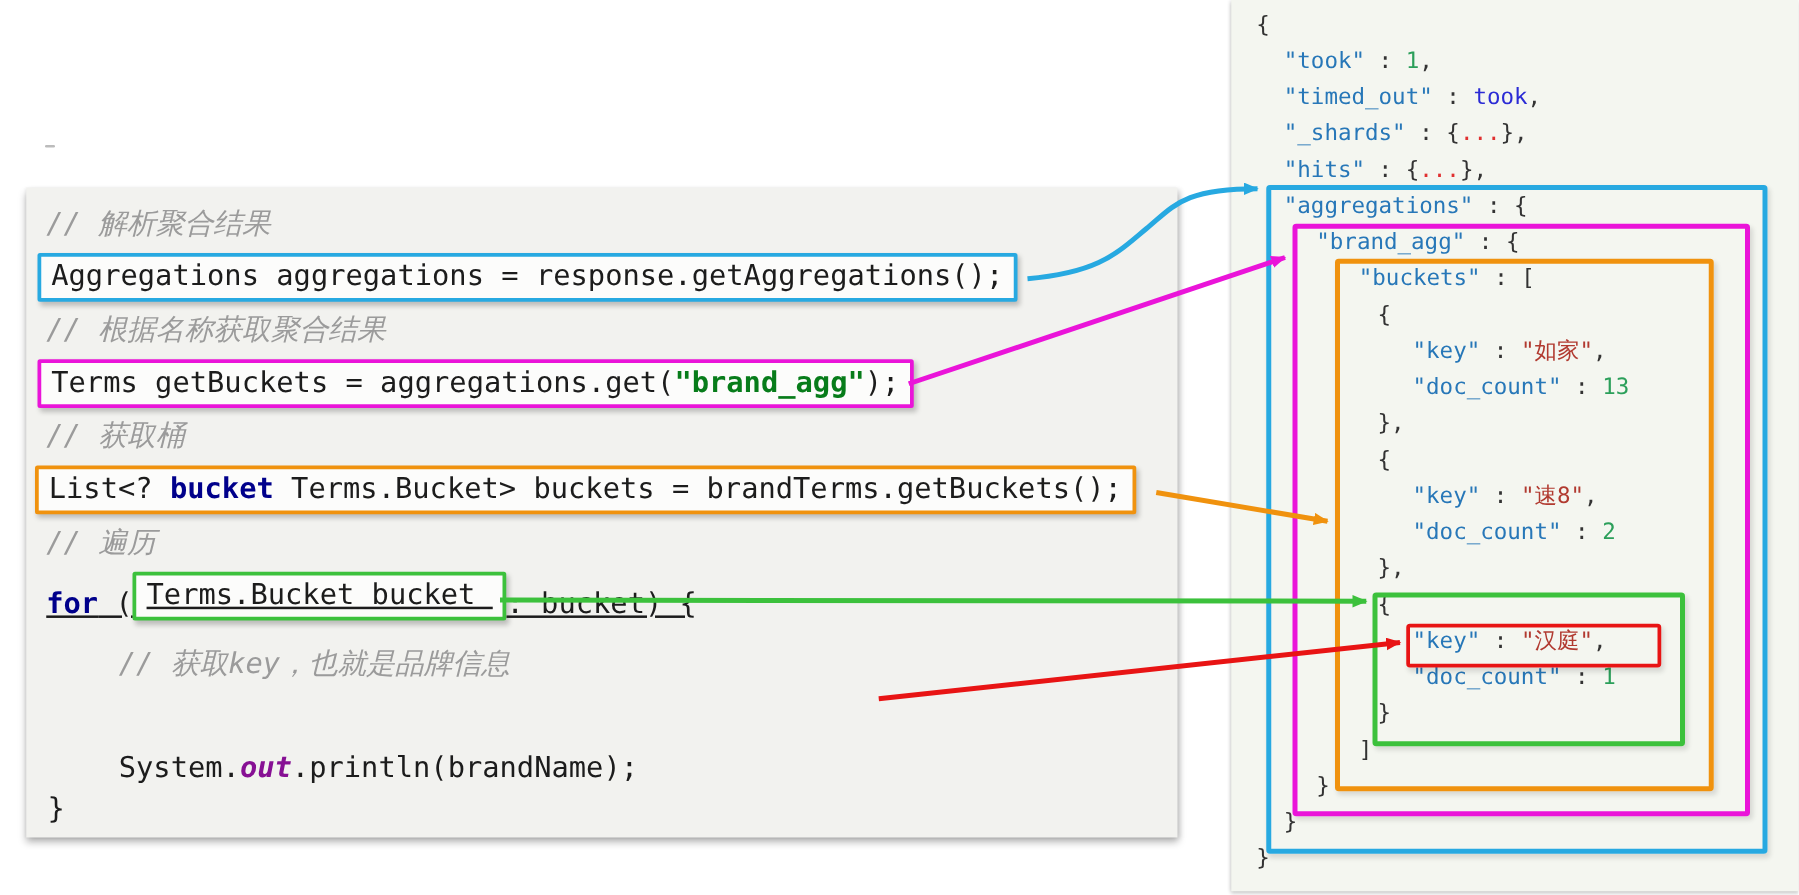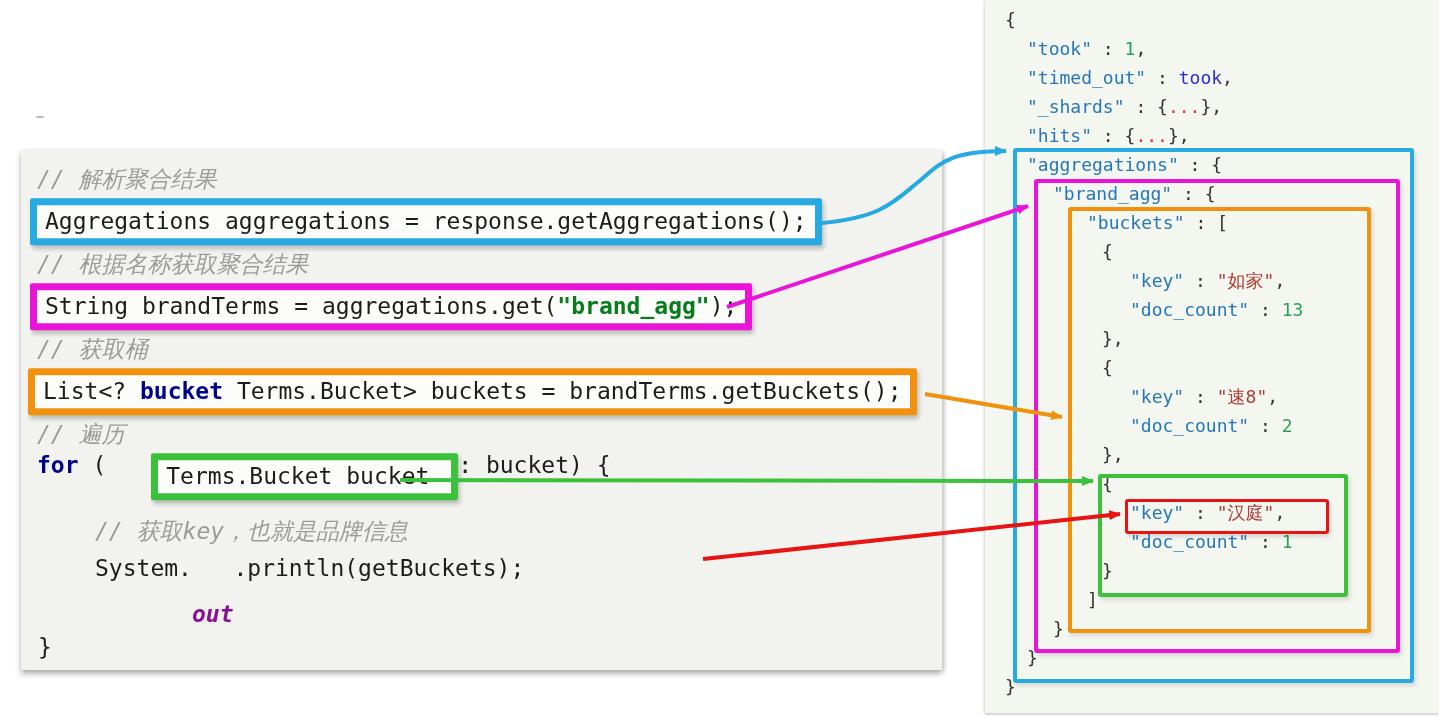--- a/index.html
+++ b/index.html
@@ -14,26 +14,26 @@
     background:var(--code-panel-bg,#f2f2ef);
     box-shadow:0 4px 6px rgba(0,0,0,.28), 3px 1px 4px rgba(0,0,0,.10), -1px 0 2px rgba(0,0,0,.05);
   }
   .json-panel{
     position:absolute;left:985px;top:0;width:454px;height:713px;
     background:var(--json-panel-bg,#f4f6f0);
     box-shadow:-1px 0 3px rgba(0,0,0,.10), 0 2px 3px rgba(0,0,0,.16);
   }
   .code-line{
     position:absolute;transform:translateY(-50%);
-    display:flex;align-items:flex-start;white-space:pre;
+    display:flex;align-items:flex-end;white-space:pre;
     font-family:"DejaVu Sans Mono", monospace;font-size:23px;line-height:1.1;
     color:var(--code-plain,#1c1c1c);z-index:3;
   }
   .seg-box{
-    display:inline-block;white-space:pre;border:7px solid #a16207;border-radius:2px;
+    display:inline-block;white-space:pre;border:3px solid #a16207;border-radius:2px;
     background:var(--box-fill,#fcfcfb);padding:4px 8px;
     box-shadow:2px 3px 4px rgba(0,0,0,.22);
   }
   .c-plain{color:var(--code-plain,#1c1c1c);}
   .c-comment{color:var(--code-comment,#9b9b9b);font-style:italic;}
   .c-keyword{color:var(--code-keyword,#00008b);font-weight:bold;}
   .c-string{color:var(--code-string,#077c1a);font-weight:bold;}
   .c-field{color:var(--code-field,#871094);font-weight:bold;font-style:italic;margin-top:46px;}
   .json-line{
     position:absolute;transform:translateY(-50%);white-space:pre;
@@ -79,27 +79,27 @@
       </defs>
       <path d="M 822 223 C 880 218, 894 202, 917 183 C 939 165, 946 151, 1006 151" fill="none" stroke="#27a9e1" stroke-width="4" marker-end="url(#head-cyan)"></path>
       <path d="M 727 307 L 1028 206" fill="none" stroke="#ea14d9" stroke-width="4" marker-end="url(#head-magenta)"></path>
       <path d="M 925 394 L 1062 417" fill="none" stroke="#f0920e" stroke-width="4" marker-end="url(#head-orange)"></path>
       <path d="M 400 480 L 1093 481" fill="none" stroke="#3cc13c" stroke-width="4" marker-end="url(#head-green)"></path>
       <path d="M 703 559 L 1120 514" fill="none" stroke="#e81414" stroke-width="4" marker-end="url(#head-red)"></path>
     </svg>
 <div class="code-line" style="left: 37px; top: 180px;"><span class="c-comment">// 解析聚合结果</span></div>
     <div class="code-line" style="left: 30px; top: 222px;"><span class="seg-box" style="border-color: rgb(39, 169, 225);"><span class="c-plain">Aggregations aggregations = response.getAggregations();</span></span></div>
     <div class="code-line" style="left: 37px; top: 265px;"><span class="c-comment">// 根据名称获取聚合结果</span></div>
-    <div class="code-line" style="left: 30px; top: 307px;"><span class="seg-box" style="border-color: rgb(234, 20, 217);"><span class="c-plain">String brandTerms = aggregations.get(</span><span class="c-string">"brand_agg"</span><span class="c-plain">);</span></span></div>
+    <div class="code-line" style="left: 30px; top: 307px;"><span class="seg-box" style="border-color: rgb(234, 20, 217);"><span class="c-plain">Terms getBuckets = aggregations.get(</span><span class="c-string">"brand_agg"</span><span class="c-plain">);</span></span></div>
     <div class="code-line" style="left: 37px; top: 350px;"><span class="c-comment">// 获取桶</span></div>
     <div class="code-line" style="left: 28px; top: 392px;"><span class="seg-box" style="border-color: rgb(240, 146, 14);"><span class="c-plain">List&lt;? </span><span class="c-keyword">bucket</span><span class="c-plain"> Terms.Bucket&gt; buckets = brandTerms.getBuckets();</span></span></div>
     <div class="code-line" style="left: 37px; top: 435px;"><span class="c-comment">// 遍历</span></div>
-    <div class="code-line" style="left: 37px; top: 477px;"><span class="c-keyword">for</span><span class="c-plain"> (</span><span class="seg-box" style="border-color: rgb(60, 193, 60); margin-left: 45px;"><span class="c-plain">Terms.Bucket bucket </span></span><span class="c-plain">: bucket) {</span></div>
+    <div class="code-line" style="left: 37px; top: 477px; text-decoration: underline;"><span class="c-keyword">for</span><span class="c-plain"> (</span><span class="seg-box" style="border-color: rgb(60, 193, 60);"><span class="c-plain">Terms.Bucket bucket </span></span><span class="c-plain">: bucket) {</span></div>
     <div class="code-line" style="left: 95px; top: 532px;"><span class="c-comment">// 获取key，也就是品牌信息</span></div>
-    <div class="code-line" style="left: 95px; top: 592px;"><span class="c-plain">System.</span><span class="c-field">out</span><span class="c-plain">.println(getBuckets);</span></div>
+    <div class="code-line" style="left: 95px; top: 592px;"><span class="c-plain">System.</span><span class="c-field">out</span><span class="c-plain">.println(brandName);</span></div>
     <div class="code-line" style="left: 38px; top: 648px;"><span class="c-plain">}</span></div>
     <div class="json-line" style="left: 1005px; top: 20px;"><span class="j-punct">{</span></div>
     <div class="json-line" style="left: 1027px; top: 49px;"><span class="j-key">"took"</span><span class="j-punct"> : </span><span class="j-num">1</span><span class="j-punct">,</span></div>
     <div class="json-line" style="left: 1027px; top: 78px;"><span class="j-key">"timed_out"</span><span class="j-punct"> : </span><span class="j-bool">took</span><span class="j-punct">,</span></div>
     <div class="json-line" style="left: 1027px; top: 107px;"><span class="j-key">"_shards"</span><span class="j-punct"> : {</span><span class="j-ell">...</span><span class="j-punct">},</span></div>
     <div class="json-line" style="left: 1027px; top: 136px;"><span class="j-key">"hits"</span><span class="j-punct"> : {</span><span class="j-ell">...</span><span class="j-punct">},</span></div>
     <div class="json-line" style="left: 1027px; top: 165px;"><span class="j-key">"aggregations"</span><span class="j-punct"> : {</span></div>
     <div class="json-line" style="left: 1053px; top: 194px;"><span class="j-key">"brand_agg"</span><span class="j-punct"> : {</span></div>
     <div class="json-line" style="left: 1087px; top: 223px;"><span class="j-key">"buckets"</span><span class="j-punct"> : [</span></div>
     <div class="json-line" style="left: 1102px; top: 252px;"><span class="j-punct">{</span></div>

